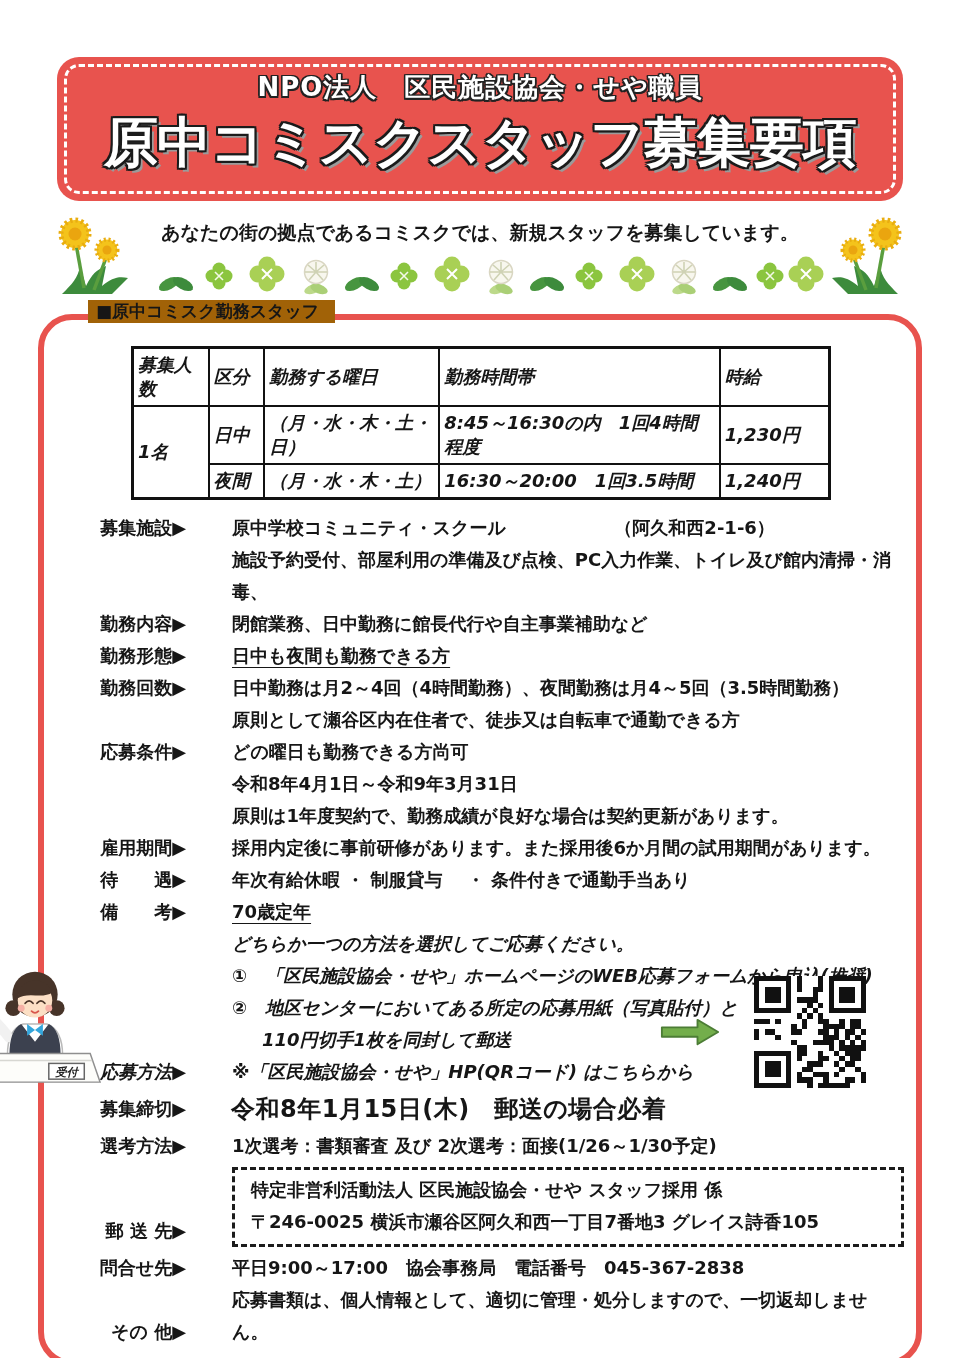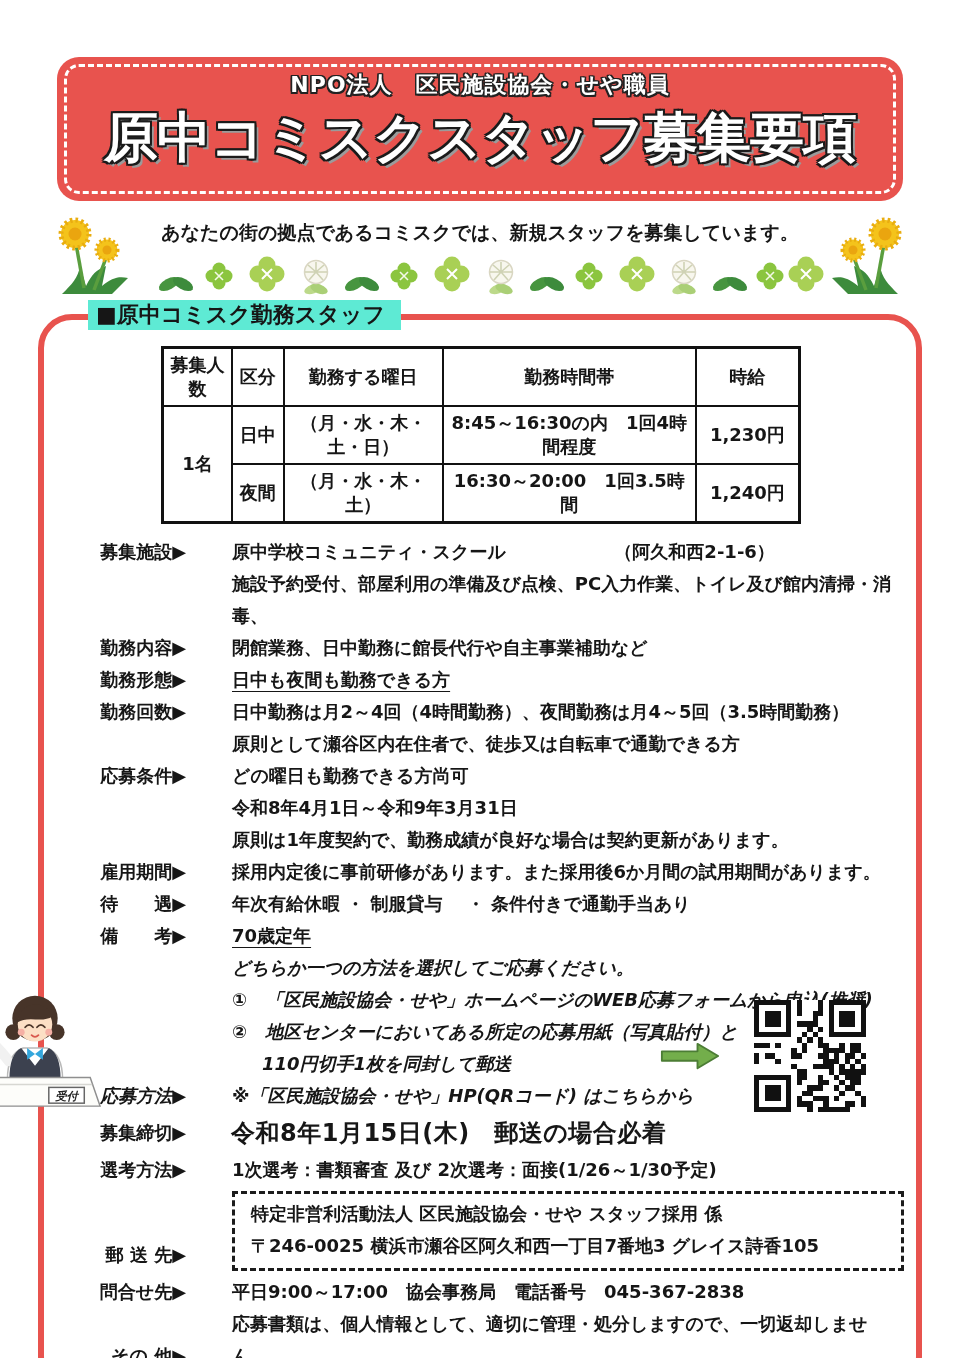--- a/index.html
+++ b/index.html
@@ -12,46 +12,47 @@
   
   .banner {
     position:relative; margin:57px 57px 0; height:144px;
     background:#e8534e; border-radius:22px; text-align:center;
   }
   .banner-dash {
     position:absolute; inset:7px; border:3px dashed #ffffff;
     border-radius:15px; pointer-events:none;
   }
   .banner-sub {
-    padding-top:13px; font-size:22px; font-weight:bold; color:#fff;
+    padding-top:13px; font-size:26px; font-weight:bold; color:#fff;
     letter-spacing:1px;
     text-shadow:-1.5px -1.5px 0 #222,1.5px -1.5px 0 #222,-1.5px 1.5px 0 #222,1.5px 1.5px 0 #222,0 -1.5px 0 #222,0 1.5px 0 #222,-1.5px 0 0 #222,1.5px 0 0 #222;
   }
   .banner-title {
     margin-top:2px; font-size:54px; font-weight:bold; color:#ffffff;
     letter-spacing:-1px; white-space:nowrap;
     text-shadow:-2px -2px 0 #1b1b1b,0 -2px 0 #1b1b1b,2px -2px 0 #1b1b1b,-2px 0 0 #1b1b1b,2px 0 0 #1b1b1b,-2px 2px 0 #1b1b1b,0 2px 0 #1b1b1b,2px 2px 0 #1b1b1b,4px 4px 0 #9b9b9b;
   }
   
   .intro { margin-top:14px; text-align:center; font-weight:bold; font-size:19px; line-height:35px; }
   .garland { display:block; margin:-34px auto 0; width:852px; height:80px; }
   
   .frame {
     position:relative; margin:18px 38px 0; border:6px solid #e8534e;
     border-radius:34px; padding:20px 24px 12px 26px;
   }
   .legend {
-    position:absolute; top:-20px; left:44px; background:#5eead4;
-    padding:0 16px 0 8px; font-size:22px; font-weight:bold; white-space:nowrap;
+    position:absolute; top:-20px; left:44px; background:#a16207;
+    padding:0 16px 0 8px; font-size:17px; font-weight:bold; white-space:nowrap;
   }
   
   table.shift {
-    width:640px; margin:6px auto 12px; border-collapse:collapse;
-    font-weight:bold; font-size:18px; text-align:center;
+    width:700px; margin:6px auto 12px; border-collapse:collapse;
+    font-weight:bold; font-size:18px; text-align:left;
     border:3px solid #111;
+    font-style:italic;
   }
   table.shift th, table.shift td { border:2px solid #111; padding:4px 4px; }
   th.c-count{width:88px;} th.c-cat{width:62px;} th.c-days{width:202px;} th.c-hours{width:328px;} th.c-wage{width:120px;}
   
   .info { margin-top:8px; font-weight:bold; font-size:18px; }
   .row { display:flex; align-items:flex-end; }
   .lbl { flex:0 0 116px; text-align:right; white-space:nowrap; line-height:32px; }
   .val { flex:1; margin-left:46px; line-height:32px; }
   .line { line-height:32px; }
   .u { text-decoration:underline; text-underline-offset:5px; }

